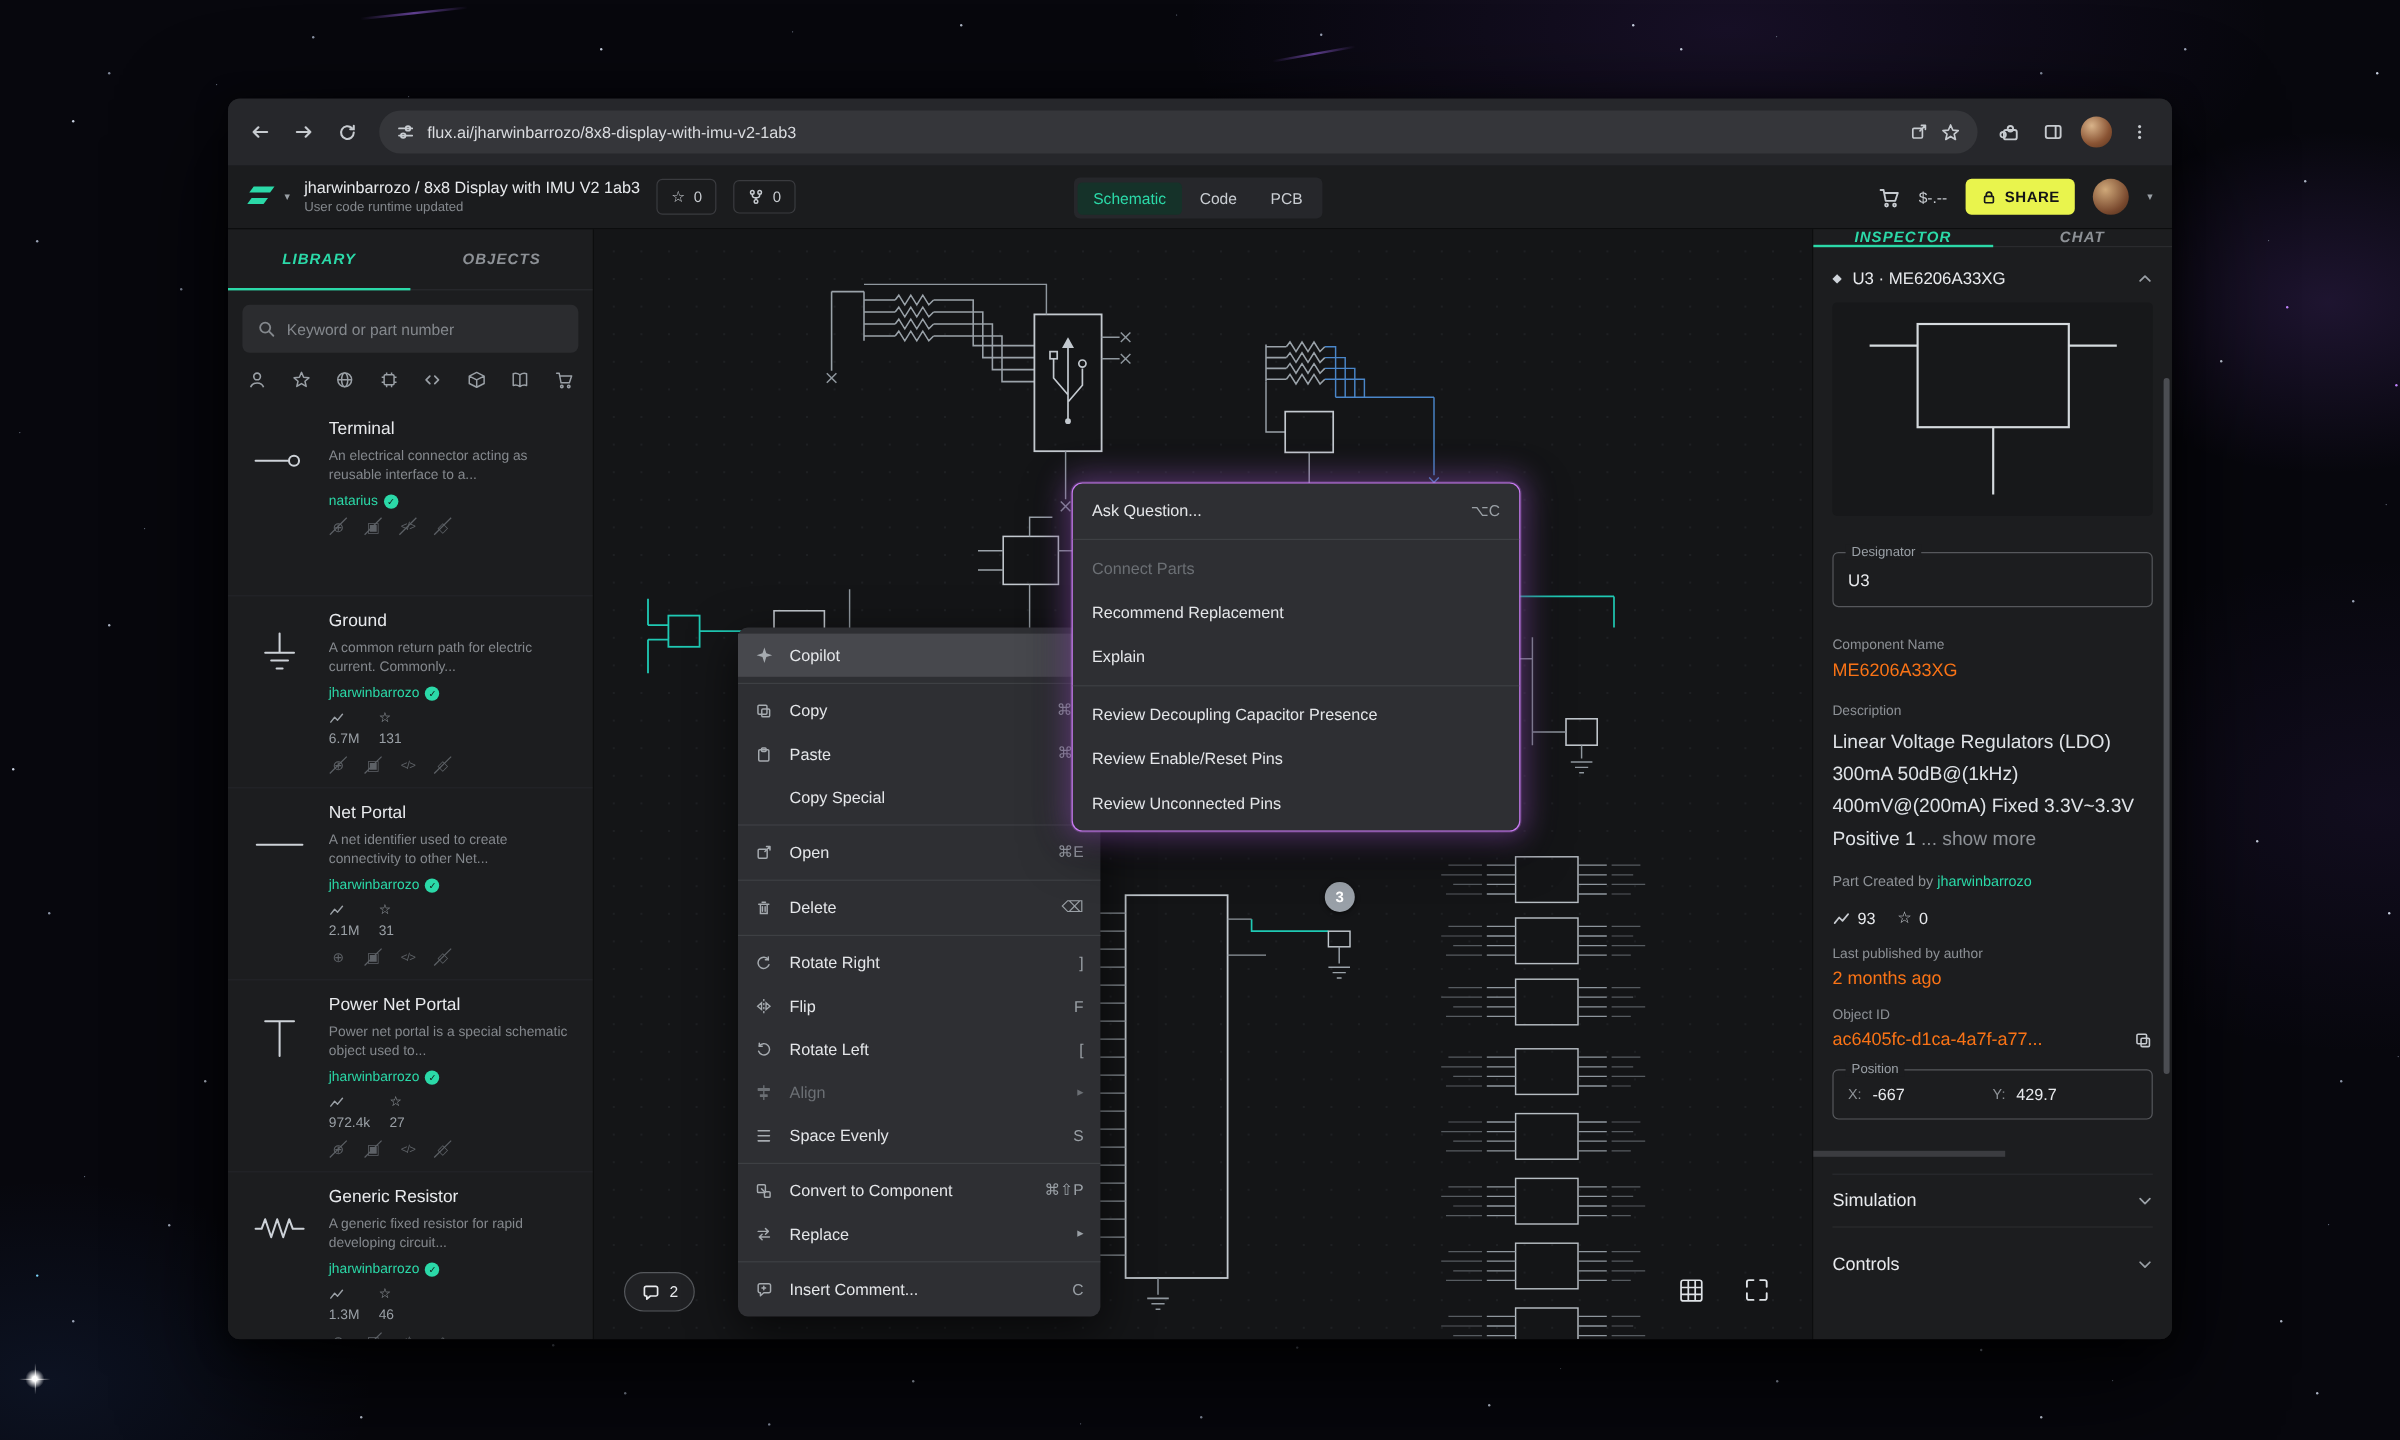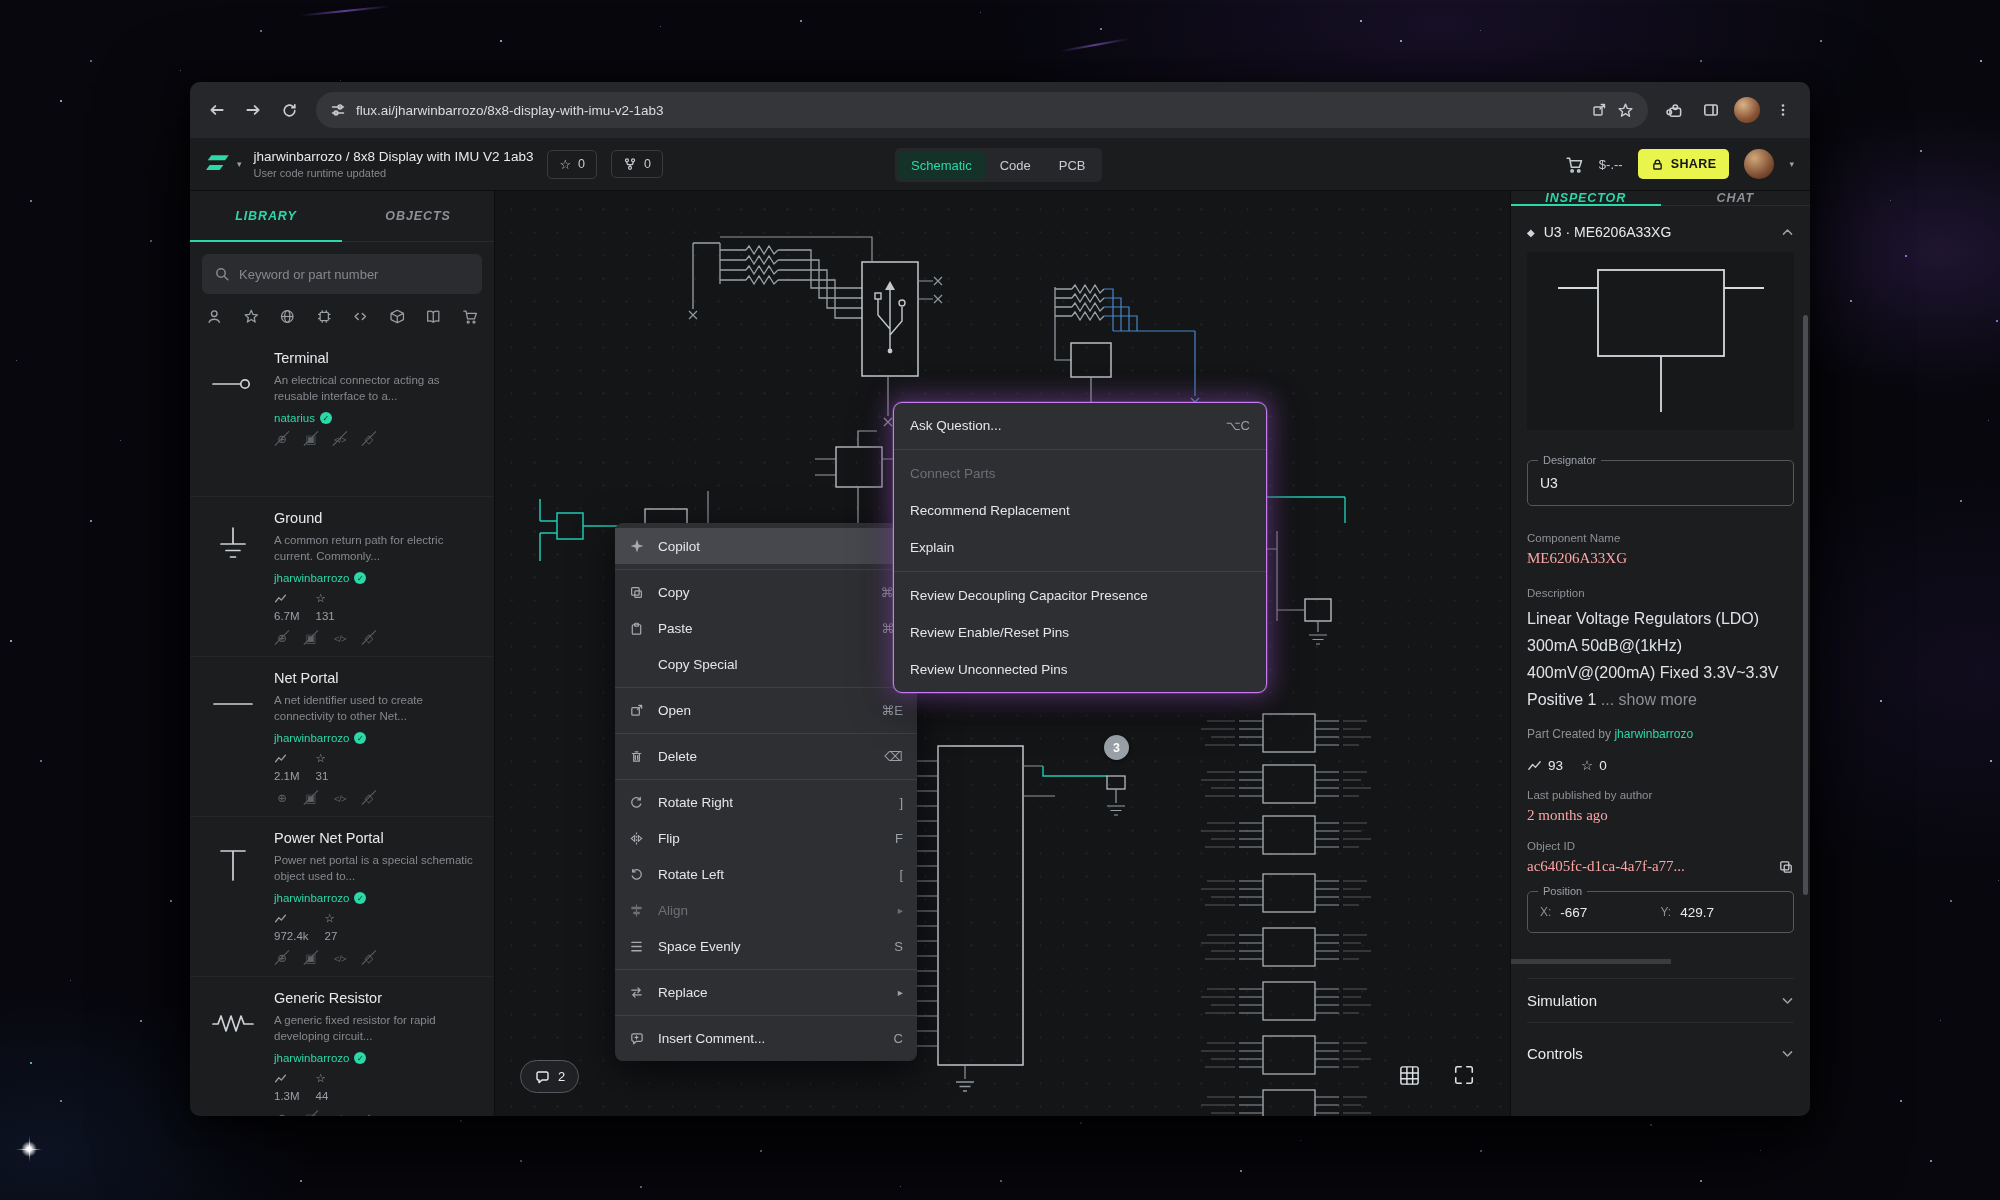--- a/index.html
+++ b/index.html
@@ -149,21 +149,21 @@
   .insp-in{padding:0 16px;}
   .part-head{display:flex;align-items:center;gap:9px;margin-top:18px;color:#e8eaed;font-size:14px;}
   .diamond{color:#cfd4da;font-size:10px;}
   .chev{margin-left:auto;color:#9aa0a6;display:flex;}
   .preview{margin-top:12px;height:178px;background:#17181a;border-radius:4px;display:flex;align-items:center;justify-content:center;}
   .fieldset{position:relative;border:1px solid #56585c;border-radius:5px;}
   .legend{position:absolute;top:-7px;left:10px;background:#1c1d1f;padding:0 5px;font-size:11px;color:#9aa0a6;}
   .designator{height:46px;margin-top:30px;display:flex;align-items:center;padding:0 12px;color:#e8eaed;font-size:14px;}
   .lbl-sm{font-size:11.5px;color:#8d9196;}
   .mt26{margin-top:26px;} .mt20{margin-top:20px;} .mt16{margin-top:16px;} .mt14{margin-top:14px;} .mt12{margin-top:16px;} .mt6{margin-top:6px;}
-  .val-md{font-size:15px;color:#fca5a5;font-family:Liberation Serif, serif;}
+  .val-md{font-size:15px;color:#f97316;}
   .desc-txt{font-size:16px;line-height:27px;color:#dfe3e7;}
   .show-more{color:#8d9196;}
   .created{font-size:12px;color:#8d9196;}
   .created .author{color:#2bd9a8;}
   .i-stats{display:flex;align-items:center;gap:18px;color:#c7cbd0;font-size:13.5px;}
   .i-stat{display:flex;align-items:center;gap:6px;}
   .i-stat .num{color:#e8eaed;}
   .id-row{display:flex;align-items:center;}
   .id-row .copy-ic{margin-left:auto;color:#c7cbd0;display:flex;}
   .position{height:42px;margin-top:16px;display:flex;align-items:center;padding:0 12px;font-size:13.5px;}
@@ -493,21 +493,21 @@
                 </div>
               <div class="li-stats">
                 <span class="stat">
                     <svg width="13" height="13" viewBox="0 0 16 16" fill="none" stroke="currentColor" stroke-width="1.5" stroke-linecap="round" stroke-linejoin="round">
                       <path d="M2 12 L6 7 L9 10 L14 4"></path>
                     </svg>
                     <span>1.3M</span>
                   </span>
                 <span class="stat">
                     <span>☆</span>
-                    <span>44</span>
+                    <span>46</span>
                   </span>
               </div>
               <div class="li-minis">
                 <span class="mini">⊕</span>
                 <span class="mini off">▣</span>
                 <span class="mini code-g">&lt;/&gt;</span>
                 <span class="mini">◇</span>
               </div>
             </span>
           </div>
@@ -758,20 +758,31 @@
                 <svg width="15" height="15" viewBox="0 0 16 16" fill="none" stroke="currentColor" stroke-width="1.4" stroke-linecap="round">
                   <path d="M3 3.5 H13 M3 8 H13 M3 12.5 H13"></path>
                 </svg>
               </span>
             <span class="lbl">Space Evenly</span>
             <span class="sc">S</span>
           </div>
           <div class="ctx-div"></div>
           <div class="ctx-row">
             <span class="ico">
+                <svg width="15" height="15" viewBox="0 0 16 16" fill="none" stroke="currentColor" stroke-width="1.3" stroke-linecap="round">
+                  <rect x="2.4" y="2.4" width="7" height="7" rx="1"></rect>
+                  <rect x="8.6" y="8.6" width="5" height="5" rx="1"></rect>
+                  <path d="M6 6 L8.6 8.6"></path>
+                </svg>
+              </span>
+            <span class="lbl">Convert to Component</span>
+            <span class="sc">⌘⇧P</span>
+          </div>
+          <div class="ctx-row">
+            <span class="ico">
                 <svg width="15" height="15" viewBox="0 0 16 16" fill="none" stroke="currentColor" stroke-width="1.3" stroke-linecap="round" stroke-linejoin="round">
                   <path d="M3 5.5 H11.5 M9.5 3 L12 5.5 L9.5 8"></path>
                   <path d="M13 10.5 H4.5 M6.5 8 L4 10.5 L6.5 13"></path>
                 </svg>
               </span>
             <span class="lbl">Replace</span>
             <span class="arrow">▸</span>
           </div>
           <div class="ctx-div"></div>
           <div class="ctx-row">

